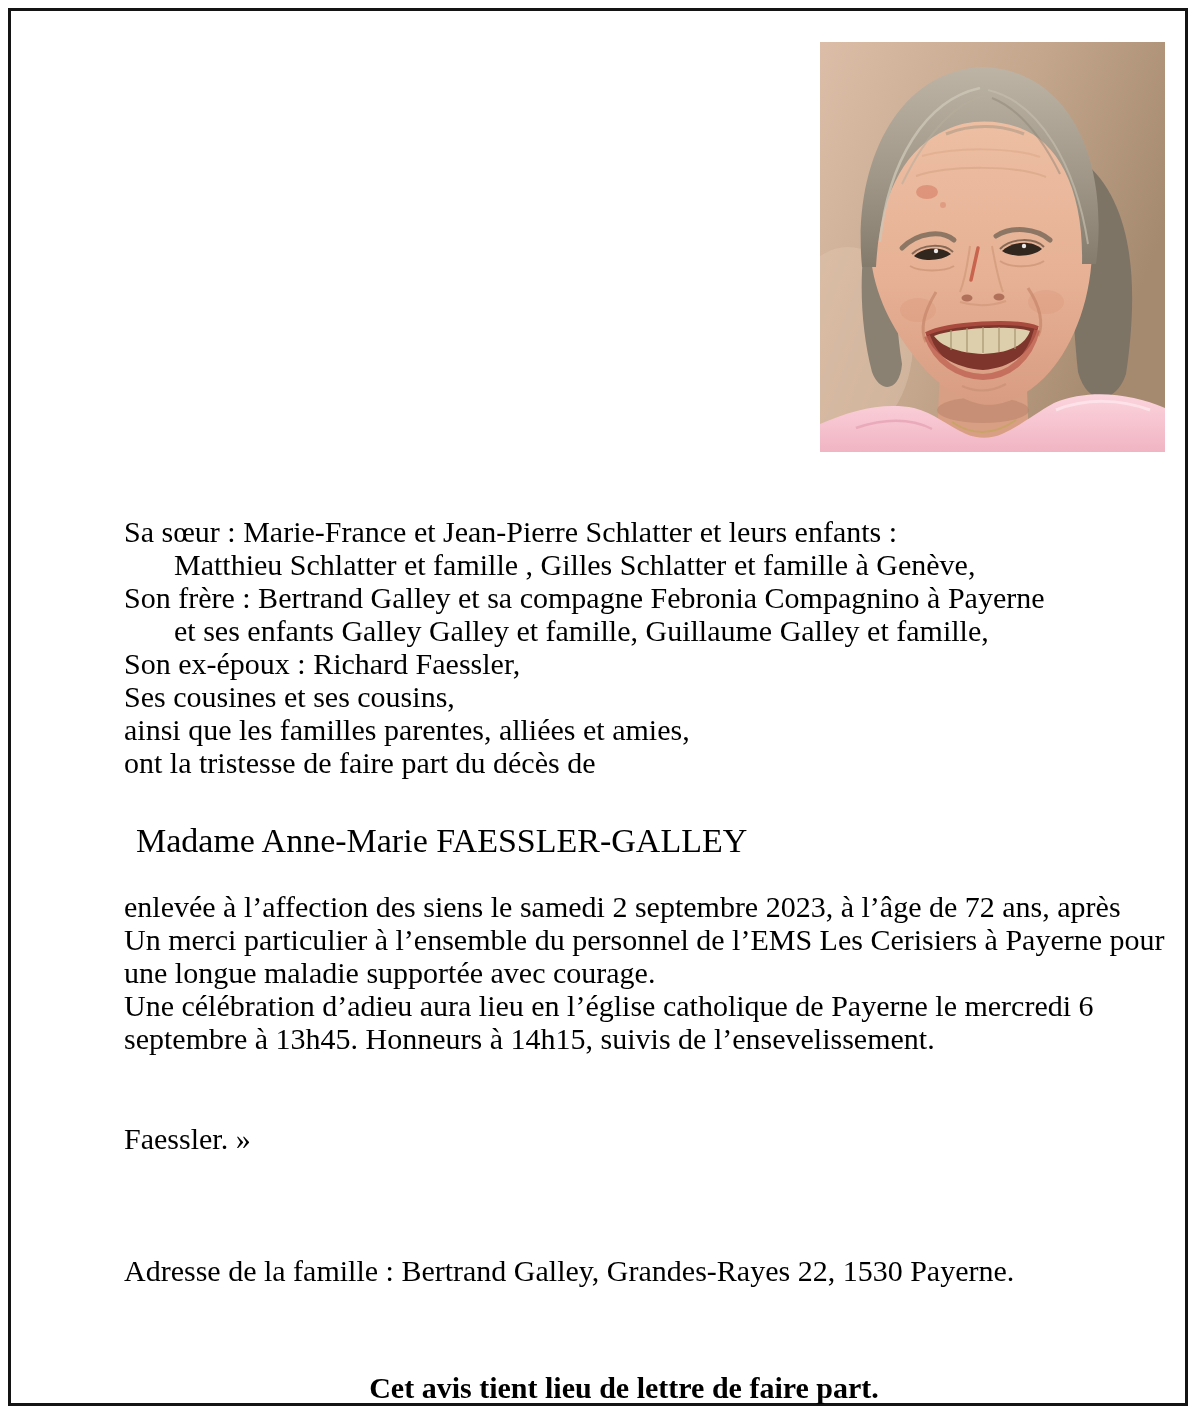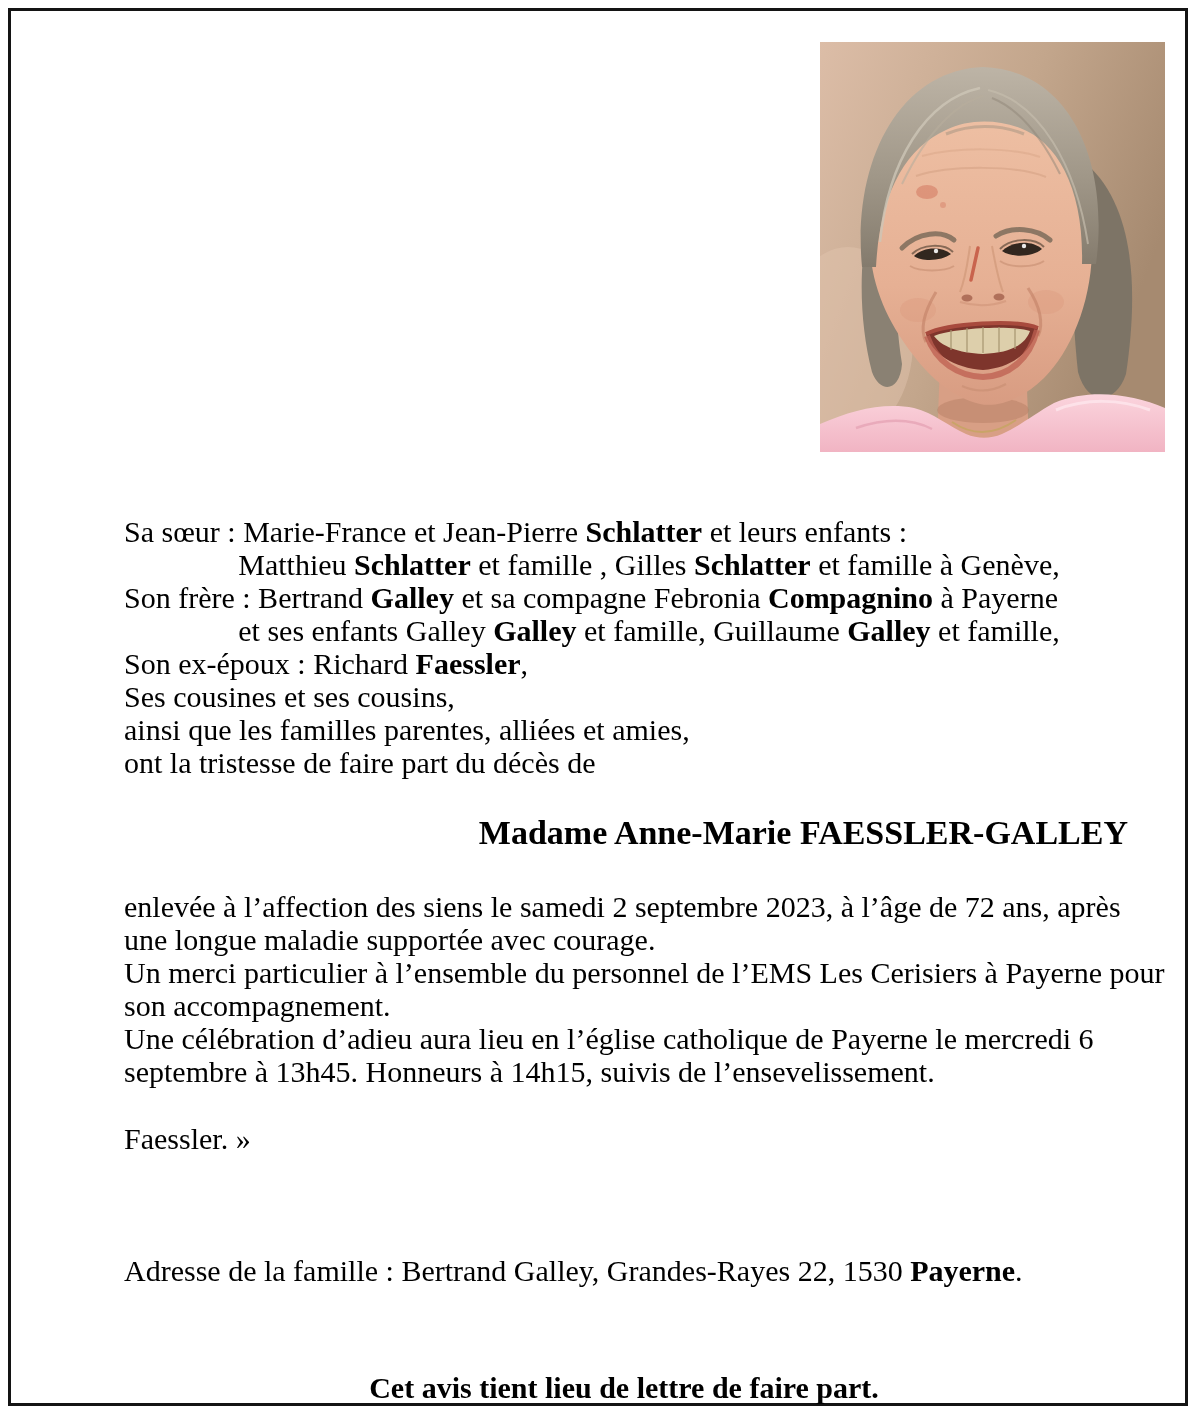--- a/index.html
+++ b/index.html
@@ -17,25 +17,25 @@
   .photo svg { display:block; }
   .textblock {
     position:absolute; left:124px; width:1000px;
     font-size:30px; line-height:33px; white-space:nowrap;
   }
   .family   { top:515px; }
   .p1       { top:890px; }
   .p2       { top:1122px; }
   .address  { top:1254px; }
   .closing  { top:1371px; text-align:center;font-weight:bold; }
-  .line.indent { padding-left:50px;text-align:center; }
-  b, .b { font-weight:bold; }
+  .line.indent { padding-left:50px; }
+  b, .b { font-weight:normal; }
   .deceased {
-    position:absolute; left:124px; top:809px; width:1000px; margin:4px;
-    font-size:34px; line-height:40px; font-weight:bold; text-align:right;
+    position:absolute; left:124px; top:809px; width:1000px; margin:12px;
+    font-size:34px; line-height:40px; font-weight:normal; text-align:left;
     white-space:nowrap;
   }
 </style>
 </head>
 <body>
 
 <div class="frame"></div>
 
 <div class="photo">
   <svg viewBox="0 0 345 410" width="345" height="410">
@@ -162,23 +162,22 @@
   <div class="line"><span>Son ex-époux : Richard </span><b>Faessler</b><span>,</span></div>
   <div class="line"><span>Ses cousines et ses cousins,</span></div>
   <div class="line"><span>ainsi que les familles parentes, alliées et amies,</span></div>
   <div class="line"><span>ont la tristesse de faire part du décès de</span></div>
 </div>
 
 <h1 class="deceased">Madame Anne-Marie FAESSLER-GALLEY</h1>
 
 <div class="textblock p1">
   <div class="line">enlevée à l’affection des siens le samedi 2 septembre 2023, à l’âge de 72 ans, après</div>
+  <div class="line">Un merci particulier à l’ensemble du personnel de l’EMS Les Cerisiers à Payerne pour</div>
   <div class="line">une longue maladie supportée avec courage.</div>
-  <div class="line">Un merci particulier à l’ensemble du personnel de l’EMS Les Cerisiers à Payerne pour</div>
-  <div class="line">son accompagnement.</div>
   <div class="line">Une célébration d’adieu aura lieu en l’église catholique de Payerne le mercredi 6</div>
   <div class="line">septembre à 13h45. Honneurs à 14h15, suivis de l’ensevelissement.</div>
 </div>
 
 <div class="textblock p2">
   <div class="line">Faessler. »</div>
 </div>
 
 <div class="textblock address"><span>Adresse de la famille : Bertrand Galley, Grandes-Rayes 22, 1530 </span><b>Payerne</b><span>.</span></div>
 

